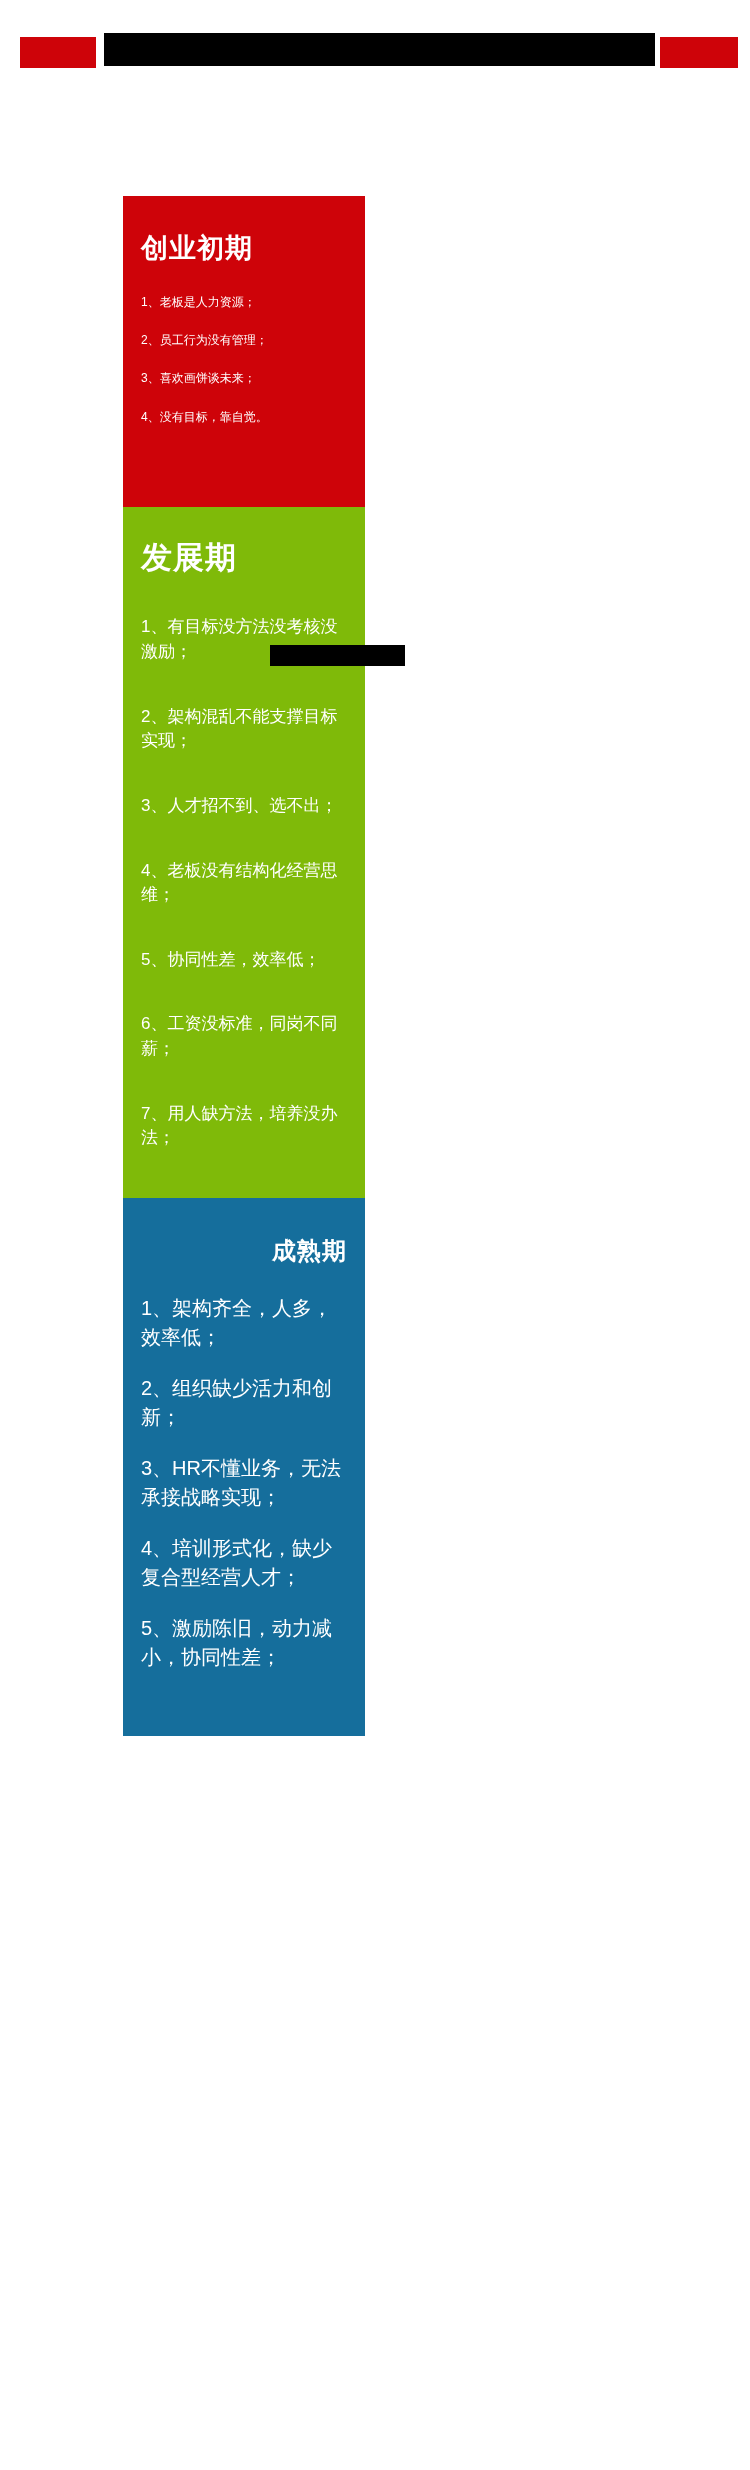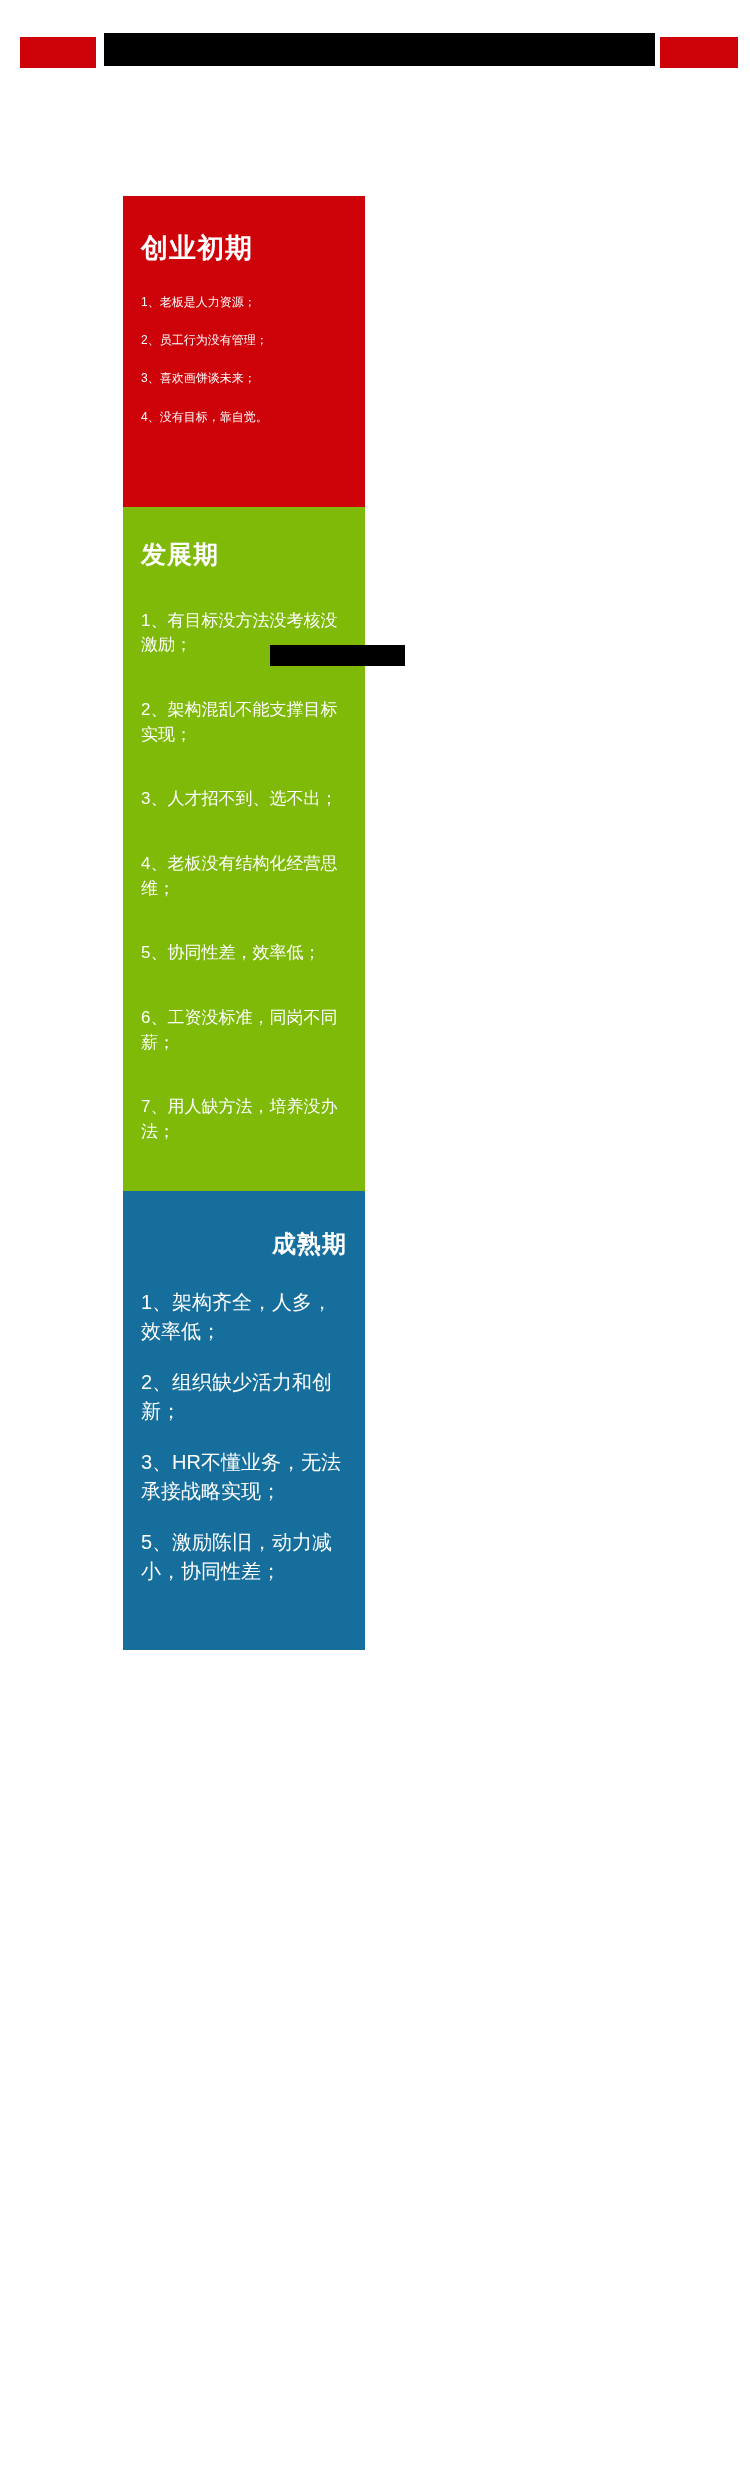--- a/index.html
+++ b/index.html
@@ -90,21 +90,21 @@
     margin: 0;
     padding: 0;
   }
 
   
   .panel-startup  { background: #CE0309; padding-top: 38px; padding-bottom: 60px; }
   .panel-startup .stage-title { font-size: 27px; margin-bottom: 30px; }
   .panel-startup .stage-item  { margin-bottom: 21px; font-size: 12px; }
 
   .panel-growth   { background: #7FBA09; padding-top: 34px; padding-bottom: 30px; }
-  .panel-growth .stage-title { font-size: 25px; margin-bottom: 26px; }
+  .panel-growth .stage-title { font-size: 31px; margin-bottom: 26px; }
   .panel-growth .stage-item  { margin-bottom: 17px; font-size: 17px; margin-top: 40px; }
 
   .panel-mature   { background: #156E9C; padding-top: 40px; padding-bottom: 42px; }
   .panel-mature .stage-title { font-size: 24px; margin-bottom: 30px; text-align: right; }
   .panel-mature .stage-item  { margin-bottom: 22px; font-size: 20px; }
 
   .panel-decline  { background: #E8960B; padding-top: 44px; padding-bottom: 70px; }
   .panel-decline .stage-title { font-size: 27px; margin-bottom: 32px; }
   .panel-decline .stage-item  { margin-bottom: 22px; font-size: 15px; }
 
@@ -171,20 +171,21 @@
     </ul>
 
   </section>
 
   <section class="stage-panel panel-mature">
     <h2 class="stage-title">成熟期</h2>
     <ul class="stage-items">
       <li class="stage-item">1、架构齐全，人多，效率低；</li>
       <li class="stage-item">2、组织缺少活力和创新；</li>
       <li class="stage-item">3、HR不懂业务，无法承接战略实现；</li>
+      <li class="stage-item">4、培训形式化，缺少复合型经营人才；</li>
       <li class="stage-item">5、激励陈旧，动力减小，协同性差；</li>
     </ul>
 
   </section>
 
 
 </div>
 
 <div id="seam-redaction"></div>
 

